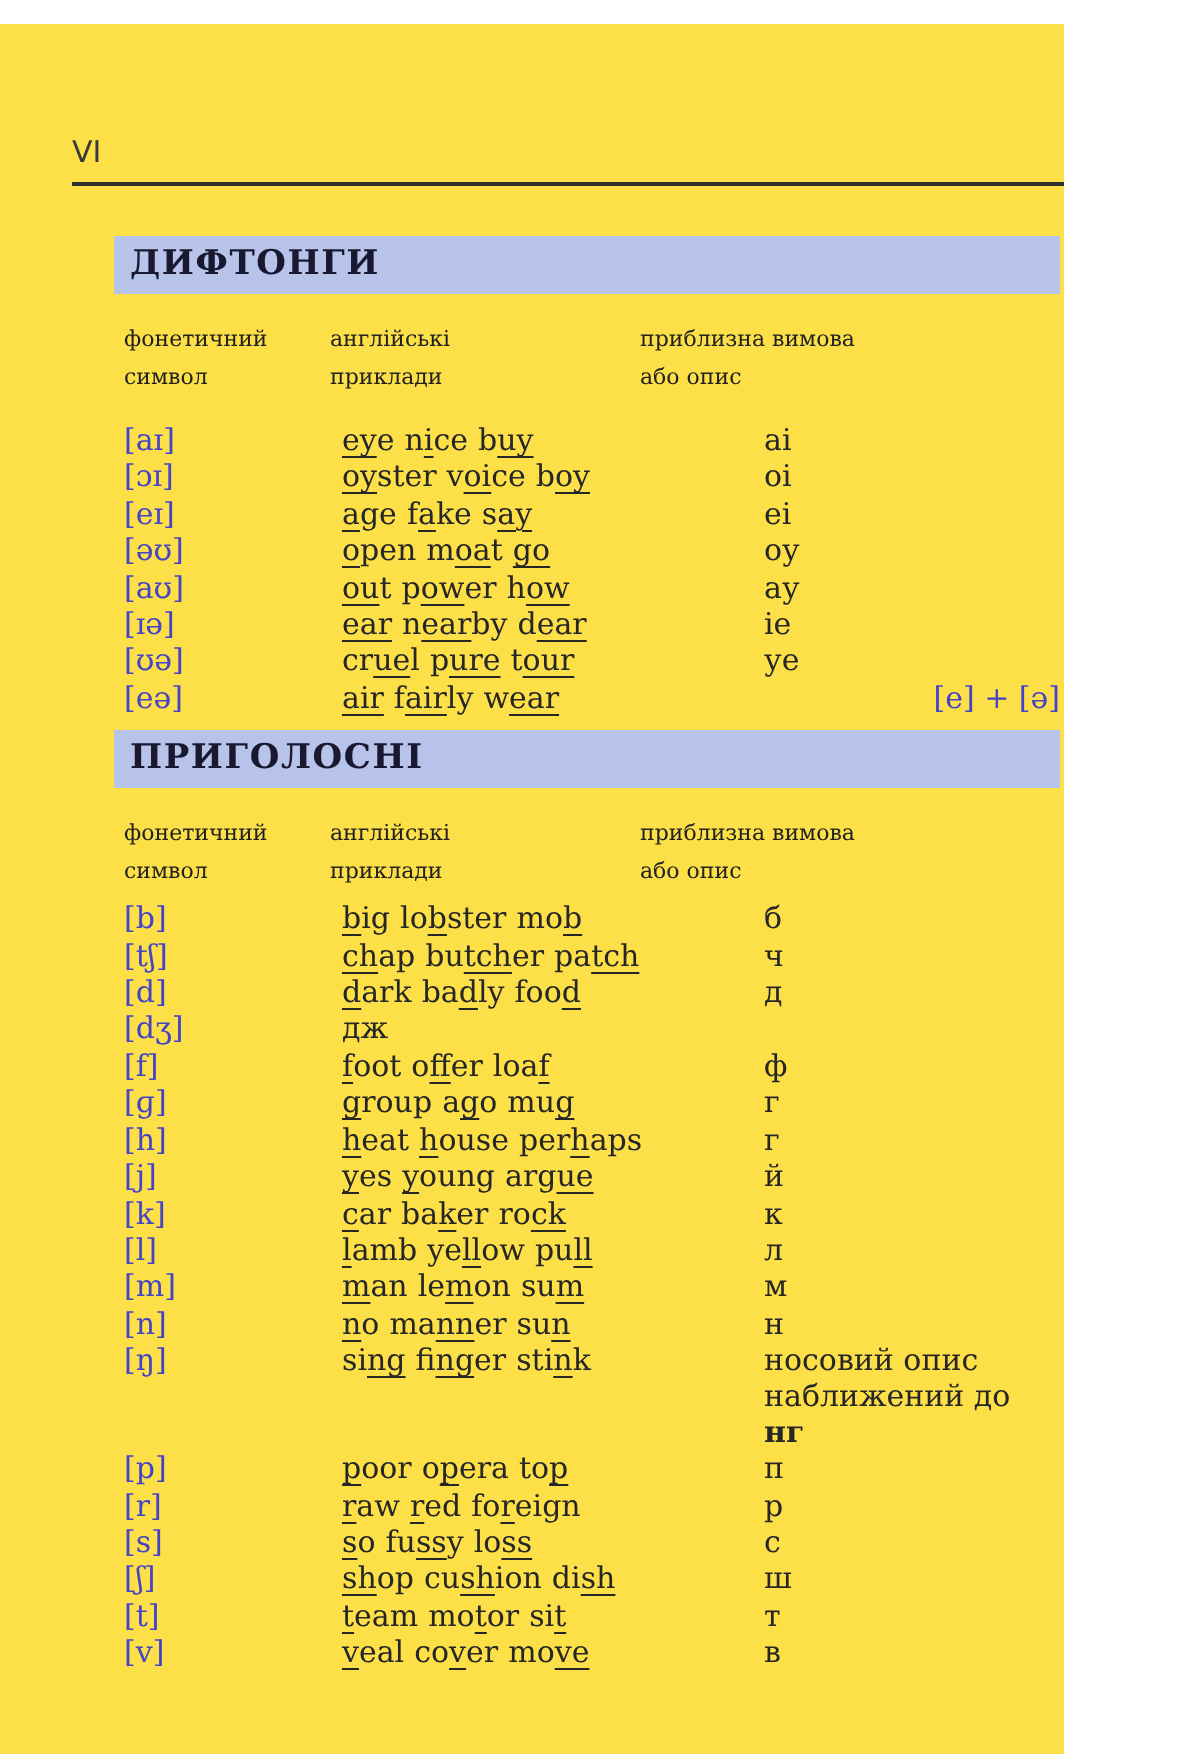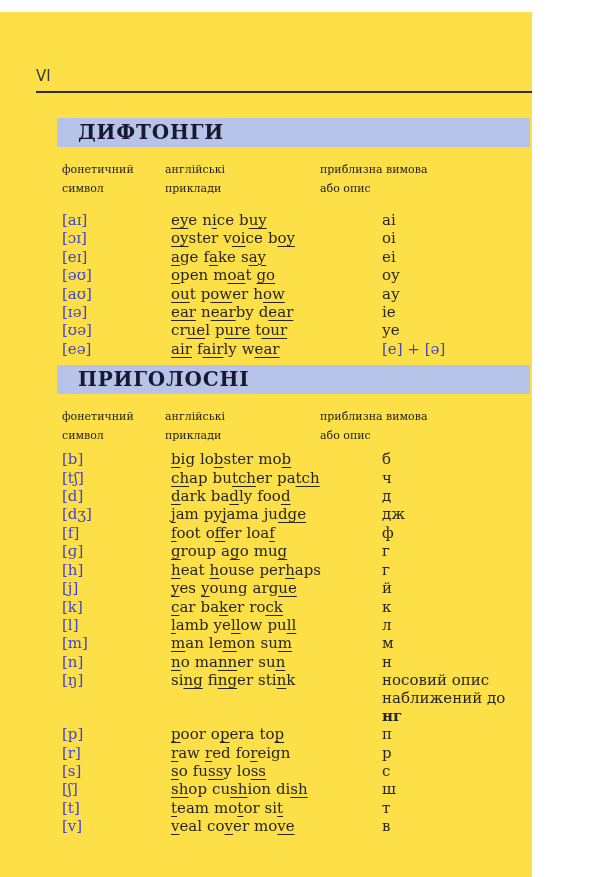--- a/index.html
+++ b/index.html
@@ -10,38 +10,38 @@
   .page-number {
     position:absolute; left:36px; top:55px;
     font-family:"DejaVu Sans", sans-serif; font-size:15px; color:#3a3a3a;
   }
   .top-rule {
     position:absolute; left:36px; top:79px; width:528px; height:2px; background:#2e2e2e;
   }
   .content { position:absolute; left:57px; top:106px; width:473px; }
   .sec-header {
     height:29px; line-height:29px; background:#b7c3e8; color:#181830;
-    font-size:20px; font-weight:bold; letter-spacing:0.8px; padding-left:21px;
+    font-size:17px; font-weight:bold; letter-spacing:0.8px; padding-left:8px;
     box-sizing:border-box;
   }
   .col-headers {
     margin-top:14px; display:grid; grid-template-columns:103px 155px auto;
     padding-left:5px; font-size:11px; line-height:18.5px; color:#212121;
   }
   .rows { margin-top:13px; }
   .section-consonants { margin-top:7px; }
   .section-consonants .rows { margin-top:5px; }
   .row {
     display:grid; grid-template-columns:78px 180px auto;
     padding-left:5px; font-size:15px; line-height:18.4px;gap:31px;
   }
   .sym { color:#4444c8; }
   .w { margin-right:5px; }
   .ul { text-decoration:underline; text-underline-offset:2.5px; text-decoration-thickness:1px; }
-  .approx.blue { color:#4444c8; }
+  .approx.blue { color:#4444c8;text-align:right; }
   .approx b { font-weight:bold; }
   .approx.multi { line-height:18px; }
   .footer-bar {
     position:absolute; left:57px; top:866px; width:473px; height:11px; background:#2c3480;
   }
 </style>
 </head>
 <body>
 
 <div class="page">
@@ -138,21 +138,20 @@
             <span class="words"><span class="w"><span></span><span class="ul">ch</span><span>ap</span></span><span class="w"><span>bu</span><span class="ul">tch</span><span>er</span></span><span class="w"><span>pa</span><span class="ul">tch</span><span></span></span></span>
             <span class="approx">ч</span>
           </div>
           <div class="row">
             <span class="sym">[d]</span>
             <span class="words"><span class="w"><span></span><span class="ul">d</span><span>ark</span></span><span class="w"><span>ba</span><span class="ul">d</span><span>ly</span></span><span class="w"><span>foo</span><span class="ul">d</span><span></span></span></span>
             <span class="approx">д</span>
           </div>
           <div class="row">
             <span class="sym">[dʒ]</span>
-            <span class="words"><span class="w"><span></span><span class="ul">j</span><span>am</span></span><span class="w"><span>py</span><span class="ul">j</span><span>ama</span></span><span class="w"><span>ju</span><span class="ul">dge</span><span></span></span></span>
             <span class="approx">дж</span>
           </div>
           <div class="row">
             <span class="sym">[f]</span>
             <span class="words"><span class="w"><span></span><span class="ul">f</span><span>oot</span></span><span class="w"><span>o</span><span class="ul">ff</span><span>er</span></span><span class="w"><span>loa</span><span class="ul">f</span><span></span></span></span>
             <span class="approx">ф</span>
           </div>
           <div class="row">
             <span class="sym">[ɡ]</span>
             <span class="words"><span class="w"><span></span><span class="ul">g</span><span>roup</span></span><span class="w"><span>a</span><span class="ul">g</span><span>o</span></span><span class="w"><span>mu</span><span class="ul">g</span><span></span></span></span>

